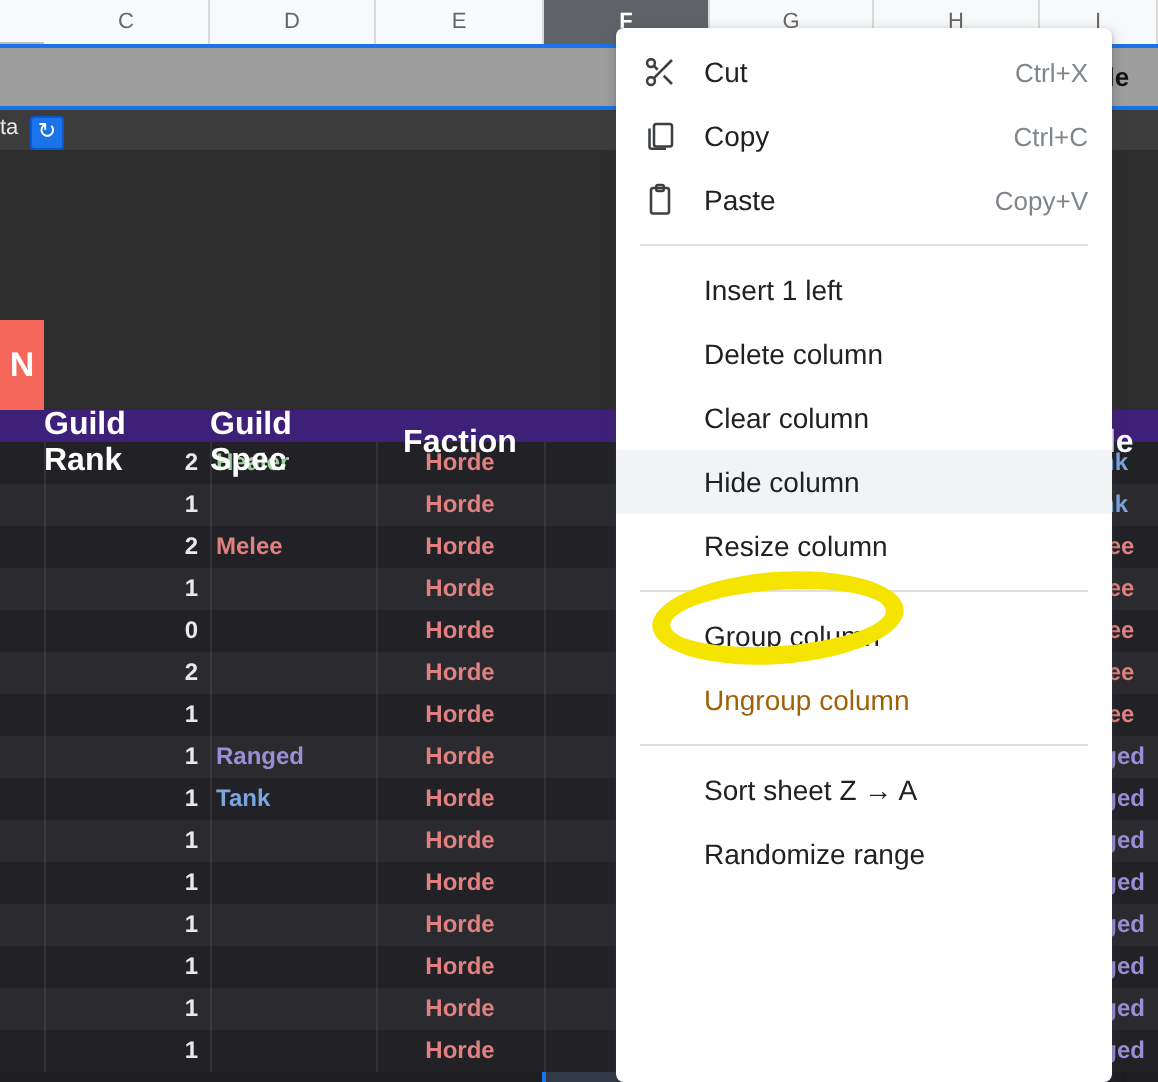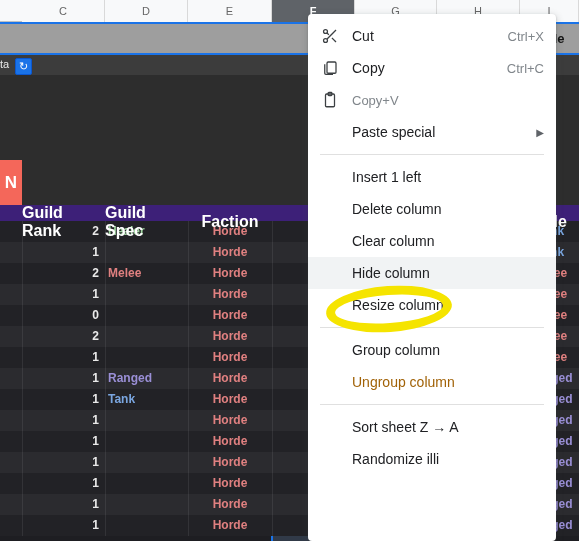--- a/index.html
+++ b/index.html
@@ -287,27 +287,23 @@
       <span class="lbl">Copy</span>
       <span class="acc">Ctrl+C</span>
     </div>
     <div class="mi">
       <span class="ico">
         <svg width="18" height="18" viewBox="0 0 24 24" fill="none" stroke="#3c4043" stroke-width="1.7">
           <rect x="6" y="4" width="12" height="17" rx="1.5"></rect>
           <rect x="9.5" y="2" width="5" height="4" rx="1"></rect>
         </svg>
       </span>
+      <span class="lbl">Paste</span>
       <span class="acc">Copy+V</span>
     </div>
-    <div class="mi">
-      <span class="noico"></span>
-      <span class="lbl">Paste special</span>
-      <span class="arrow">▶</span>
-    </div>
     <div class="sep"></div>
     <div class="mi">
       <span class="noico"></span>
       <span class="lbl">Insert 1 left</span>
     </div>
     <div class="mi">
       <span class="noico"></span>
       <span class="lbl">Delete column</span>
     </div>
     <div class="mi">
@@ -331,17 +327,17 @@
       <span class="noico"></span>
       <span class="lbl">Ungroup column</span>
     </div>
     <div class="sep"></div>
     <div class="mi">
       <span class="noico"></span>
       <span class="lbl">Sort sheet Z → A</span>
     </div>
     <div class="mi">
       <span class="noico"></span>
-      <span class="lbl">Randomize illi</span>
+      <span class="lbl">Randomize range</span>
     </div>
   </div>
 
 <div id="circle" style="border-color: rgb(245, 228, 0);"></div>
 
 </body></html>

